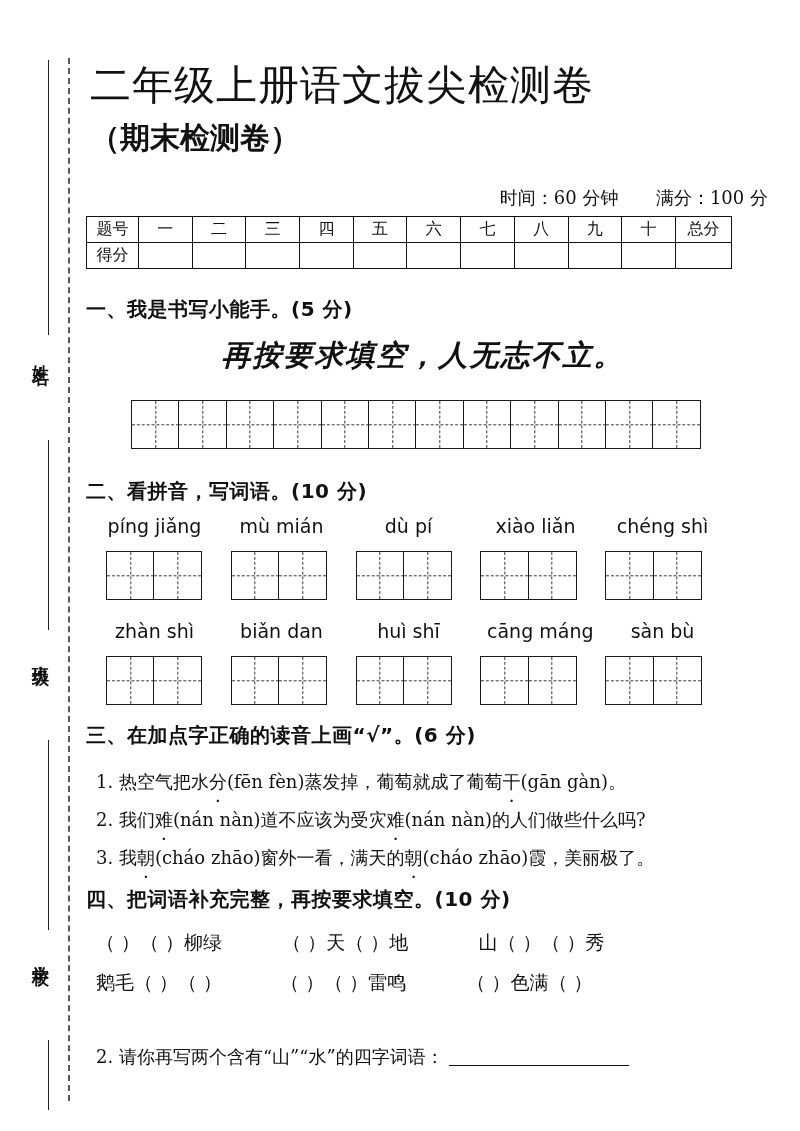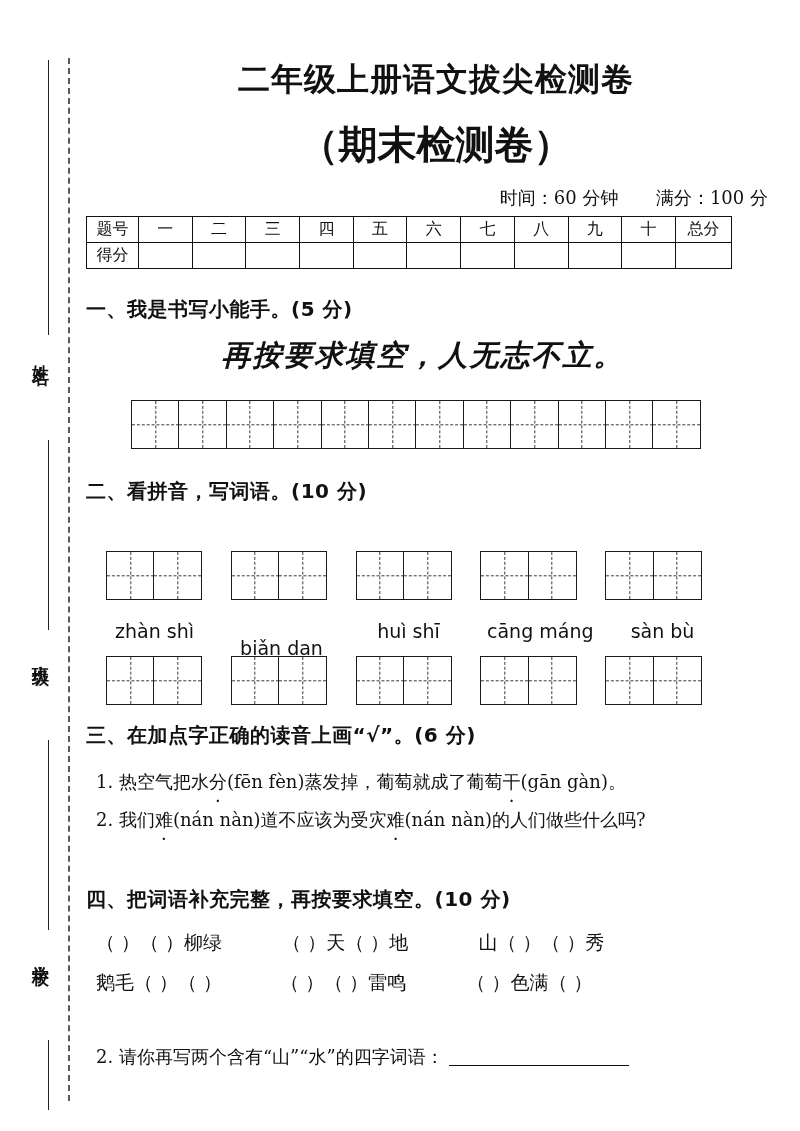--- a/index.html
+++ b/index.html
@@ -28,29 +28,27 @@
     letter-spacing:3px;
     color:#111;
   }
   .vrule {
     position:absolute; left:48px; width:0; border-left:1.5px solid #222;
   }
 
   
   .title {
     position:absolute; left:90px; right:18px; top:58px;
-    text-align:center;
-    font-size:32px; font-weight:bold; letter-spacing:1px;
+    font-size:41px; font-weight:normal; letter-spacing:1px;
     font-family:"DejaVu Sans","Liberation Sans",sans-serif;
     white-space:nowrap;
   }
   .subtitle {
     position:absolute; left:90px; right:18px; top:118px;
-    text-align:center;
-    font-size:39px; font-weight:bold;
+    font-size:30px; font-weight:bold;
     font-family:"DejaVu Serif","Liberation Serif",serif;
     white-space:nowrap;
   }
   .meta {
     position:absolute; right:32px; top:186px;
     font-size:18px;
     font-family:"DejaVu Serif","Liberation Serif",serif;
     white-space:nowrap;
   }
   .meta .gap { display:inline-block; width:26px; }
@@ -233,20 +231,27 @@
       <div class="tzg" style="width: 49px; height: 49px;"></div>
       <div class="tzg" style="width: 49px; height: 49px;"></div>
       <div class="tzg" style="width: 49px; height: 49px;"></div>
       <div class="tzg" style="width: 49px; height: 49px;"></div>
       <div class="tzg" style="width: 49px; height: 49px;"></div>
       <div class="tzg" style="width: 49px; height: 49px;"></div>
       <div class="tzg" style="width: 49px; height: 49px;"></div>
     </div>
 
   <div class="sec-h" style="top:478px;">二、看拼音，写词语。(10 分)</div>
+  <div class="py-row" id="py-row-0" style="left:106px;top:515px;">
+      <div class="py" style="width: 97px; margin-right: 30px;">píng jiǎng</div>
+      <div class="py" style="width: 97px; margin-right: 30px;">mù mián</div>
+      <div class="py" style="width: 97px; margin-right: 30px;">dù  pí</div>
+      <div class="py" style="width: 97px; margin-right: 30px;">xiào liǎn</div>
+      <div class="py" style="width: 97px; margin-right: 0px;">chéng shì</div>
+    </div>
   <div class="grid-row" id="grid-row-0" style="left:106px;top:551px;">
       <div class="grid-pair" style="margin-right: 30px;">
         <div class="tzg" style="width: 49px; height: 49px;"></div>
         <div class="tzg" style="width: 49px; height: 49px;"></div>
       </div>
       <div class="grid-pair" style="margin-right: 30px;">
         <div class="tzg" style="width: 49px; height: 49px;"></div>
         <div class="tzg" style="width: 49px; height: 49px;"></div>
       </div>
       <div class="grid-pair" style="margin-right: 30px;">
@@ -257,21 +262,21 @@
         <div class="tzg" style="width: 49px; height: 49px;"></div>
         <div class="tzg" style="width: 49px; height: 49px;"></div>
       </div>
       <div class="grid-pair" style="margin-right: 0px;">
         <div class="tzg" style="width: 49px; height: 49px;"></div>
         <div class="tzg" style="width: 49px; height: 49px;"></div>
       </div>
     </div>
   <div class="py-row" id="py-row-1" style="left:106px;top:620px;">
       <div class="py" style="width: 97px; margin-right: 30px;">zhàn shì</div>
-      <div class="py" style="width: 97px; margin-right: 30px; margin-top: 17px;">biǎn dan</div>
+      <div class="py" style="width: 97px; margin-right: 30px;">biǎn dan</div>
       <div class="py" style="width: 97px; margin-right: 30px;">huì  shī</div>
       <div class="py" style="width: 97px; margin-right: 30px;">cāng máng</div>
       <div class="py" style="width: 97px; margin-right: 0px;">sàn bù</div>
     </div>
   <div class="grid-row" id="grid-row-1" style="left:106px;top:656px;">
       <div class="grid-pair" style="margin-right: 30px;">
         <div class="tzg" style="width: 49px; height: 49px;"></div>
         <div class="tzg" style="width: 49px; height: 49px;"></div>
       </div>
       <div class="grid-pair" style="margin-right: 30px;">
@@ -288,20 +293,21 @@
       </div>
       <div class="grid-pair" style="margin-right: 0px;">
         <div class="tzg" style="width: 49px; height: 49px;"></div>
         <div class="tzg" style="width: 49px; height: 49px;"></div>
       </div>
     </div>
 
   <div class="sec-h" style="top:722px;">三、在加点字正确的读音上画“√”。(6 分)</div>
   <div class="q-line" style="top:770px;">1. 热空气把水<span class="dotted">分</span>(fēn  fèn)蒸发掉，葡萄就成了葡萄<span class="dotted">干</span>(gān  gàn)。</div>
   <div class="q-line" style="top:808px;">2. 我们<span class="dotted">难</span>(nán  nàn)道不应该为受灾<span class="dotted">难</span>(nán  nàn)的人们做些什么吗?</div>
+  <div class="q-line" style="top:846px;">3. 我<span class="dotted">朝</span>(cháo  zhāo)窗外一看，满天的<span class="dotted">朝</span>(cháo  zhāo)霞，美丽极了。</div>
 
   <div class="sec-h" style="top:886px;">四、把词语补充完整，再按要求填空。(10 分)</div>
 
   <div class="wf-row" style="top:930px;">
     <span class="wf-item">（  ）（   ）柳绿</span>
     <span class="sp" style="width:48px;"></span>
     <span class="wf-item">（   ）天（   ）地</span>
     <span class="sp" style="width:58px;"></span>
     <span class="wf-item">山（   ）（   ）秀</span>
   </div>

